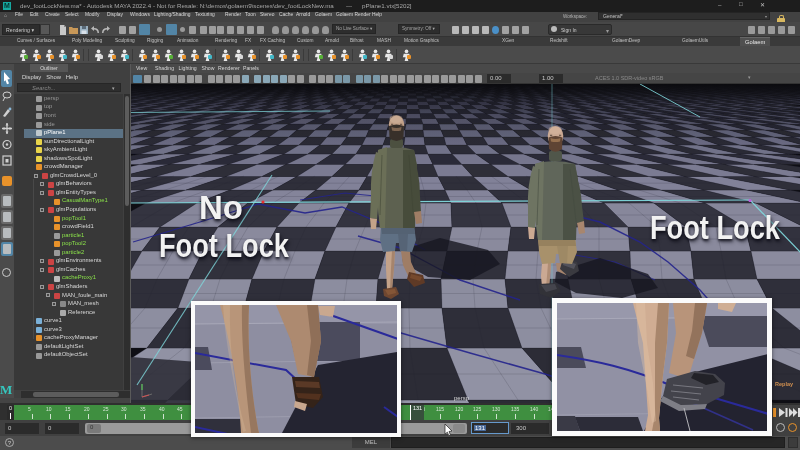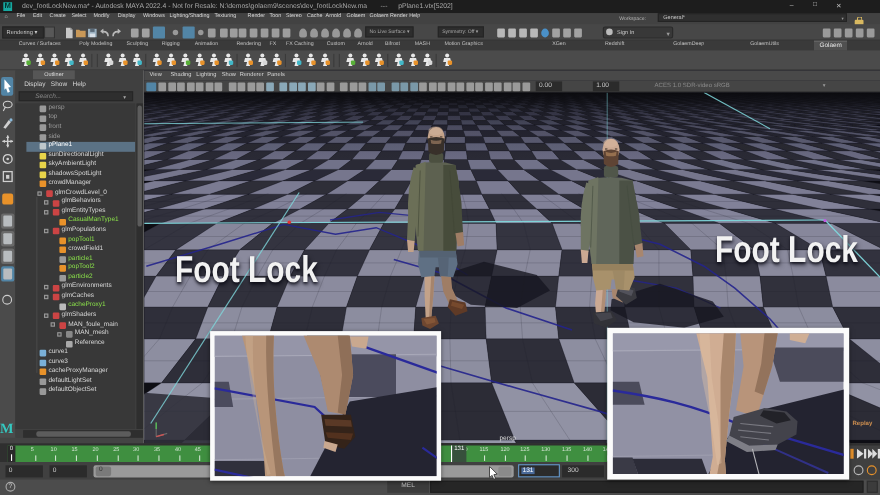--- a/index.html
+++ b/index.html
@@ -1967,20 +1967,21 @@
           <path d="M550.5,138 Q555.5,140 560.5,138 L560,141.5 Q555.5,142.5 551,141.5 Z" fill="#96704f"></path>
           <rect x="550" y="134.7" width="2.2" height="1.5" fill="#705c4e"></rect>
           <rect x="559" y="134.7" width="2.2" height="1.5" fill="#705c4e"></rect>
         </g>
         <text x="775" y="386" font-size="5.5" fill="#d09050" font-weight="bold">Replay</text>
         <text x="454" y="400" font-size="6" fill="#d8d8d8">persp</text>
         <path d="M142,397 L142,384 M142,397 L152,394" stroke="#6a6a6a" stroke-width="1" fill="none"></path>
         <path d="M142,390 L142,384" stroke="#55c055" stroke-width="1.2" fill="none"></path>
         <path d="M142,397 L149,395" stroke="#cc5555" stroke-width="1.2" fill="none"></path>
       </svg>
+    <div class="bigtx" style="left:68px;top:104.5px">No</div>
     <div class="bigtx" style="left:28.3px;top:142.4px;font-size:34px;transform:scaleX(.8);transform-origin:0 0">Foot Lock</div>
     <div class="bigtx" style="left:519.3px;top:124.4px;font-size:34px;transform:scaleX(.8);transform-origin:0 0">Foot Lock</div>
   </div>
 </div>
 <div id="ruler" class="abs">
   <div id="rulergreen">
       <div style="position:absolute;left:21px;top:1px;font-size:5px;color:#d5e5d5">5</div>
       <div style="position:absolute;left:25px;top:9px;width:1px;height:5px;background:#cfe3cf"></div>
       <div style="position:absolute;left:39px;top:1px;font-size:5px;color:#d5e5d5">10</div>
       <div style="position:absolute;left:43px;top:9px;width:1px;height:5px;background:#cfe3cf"></div>

